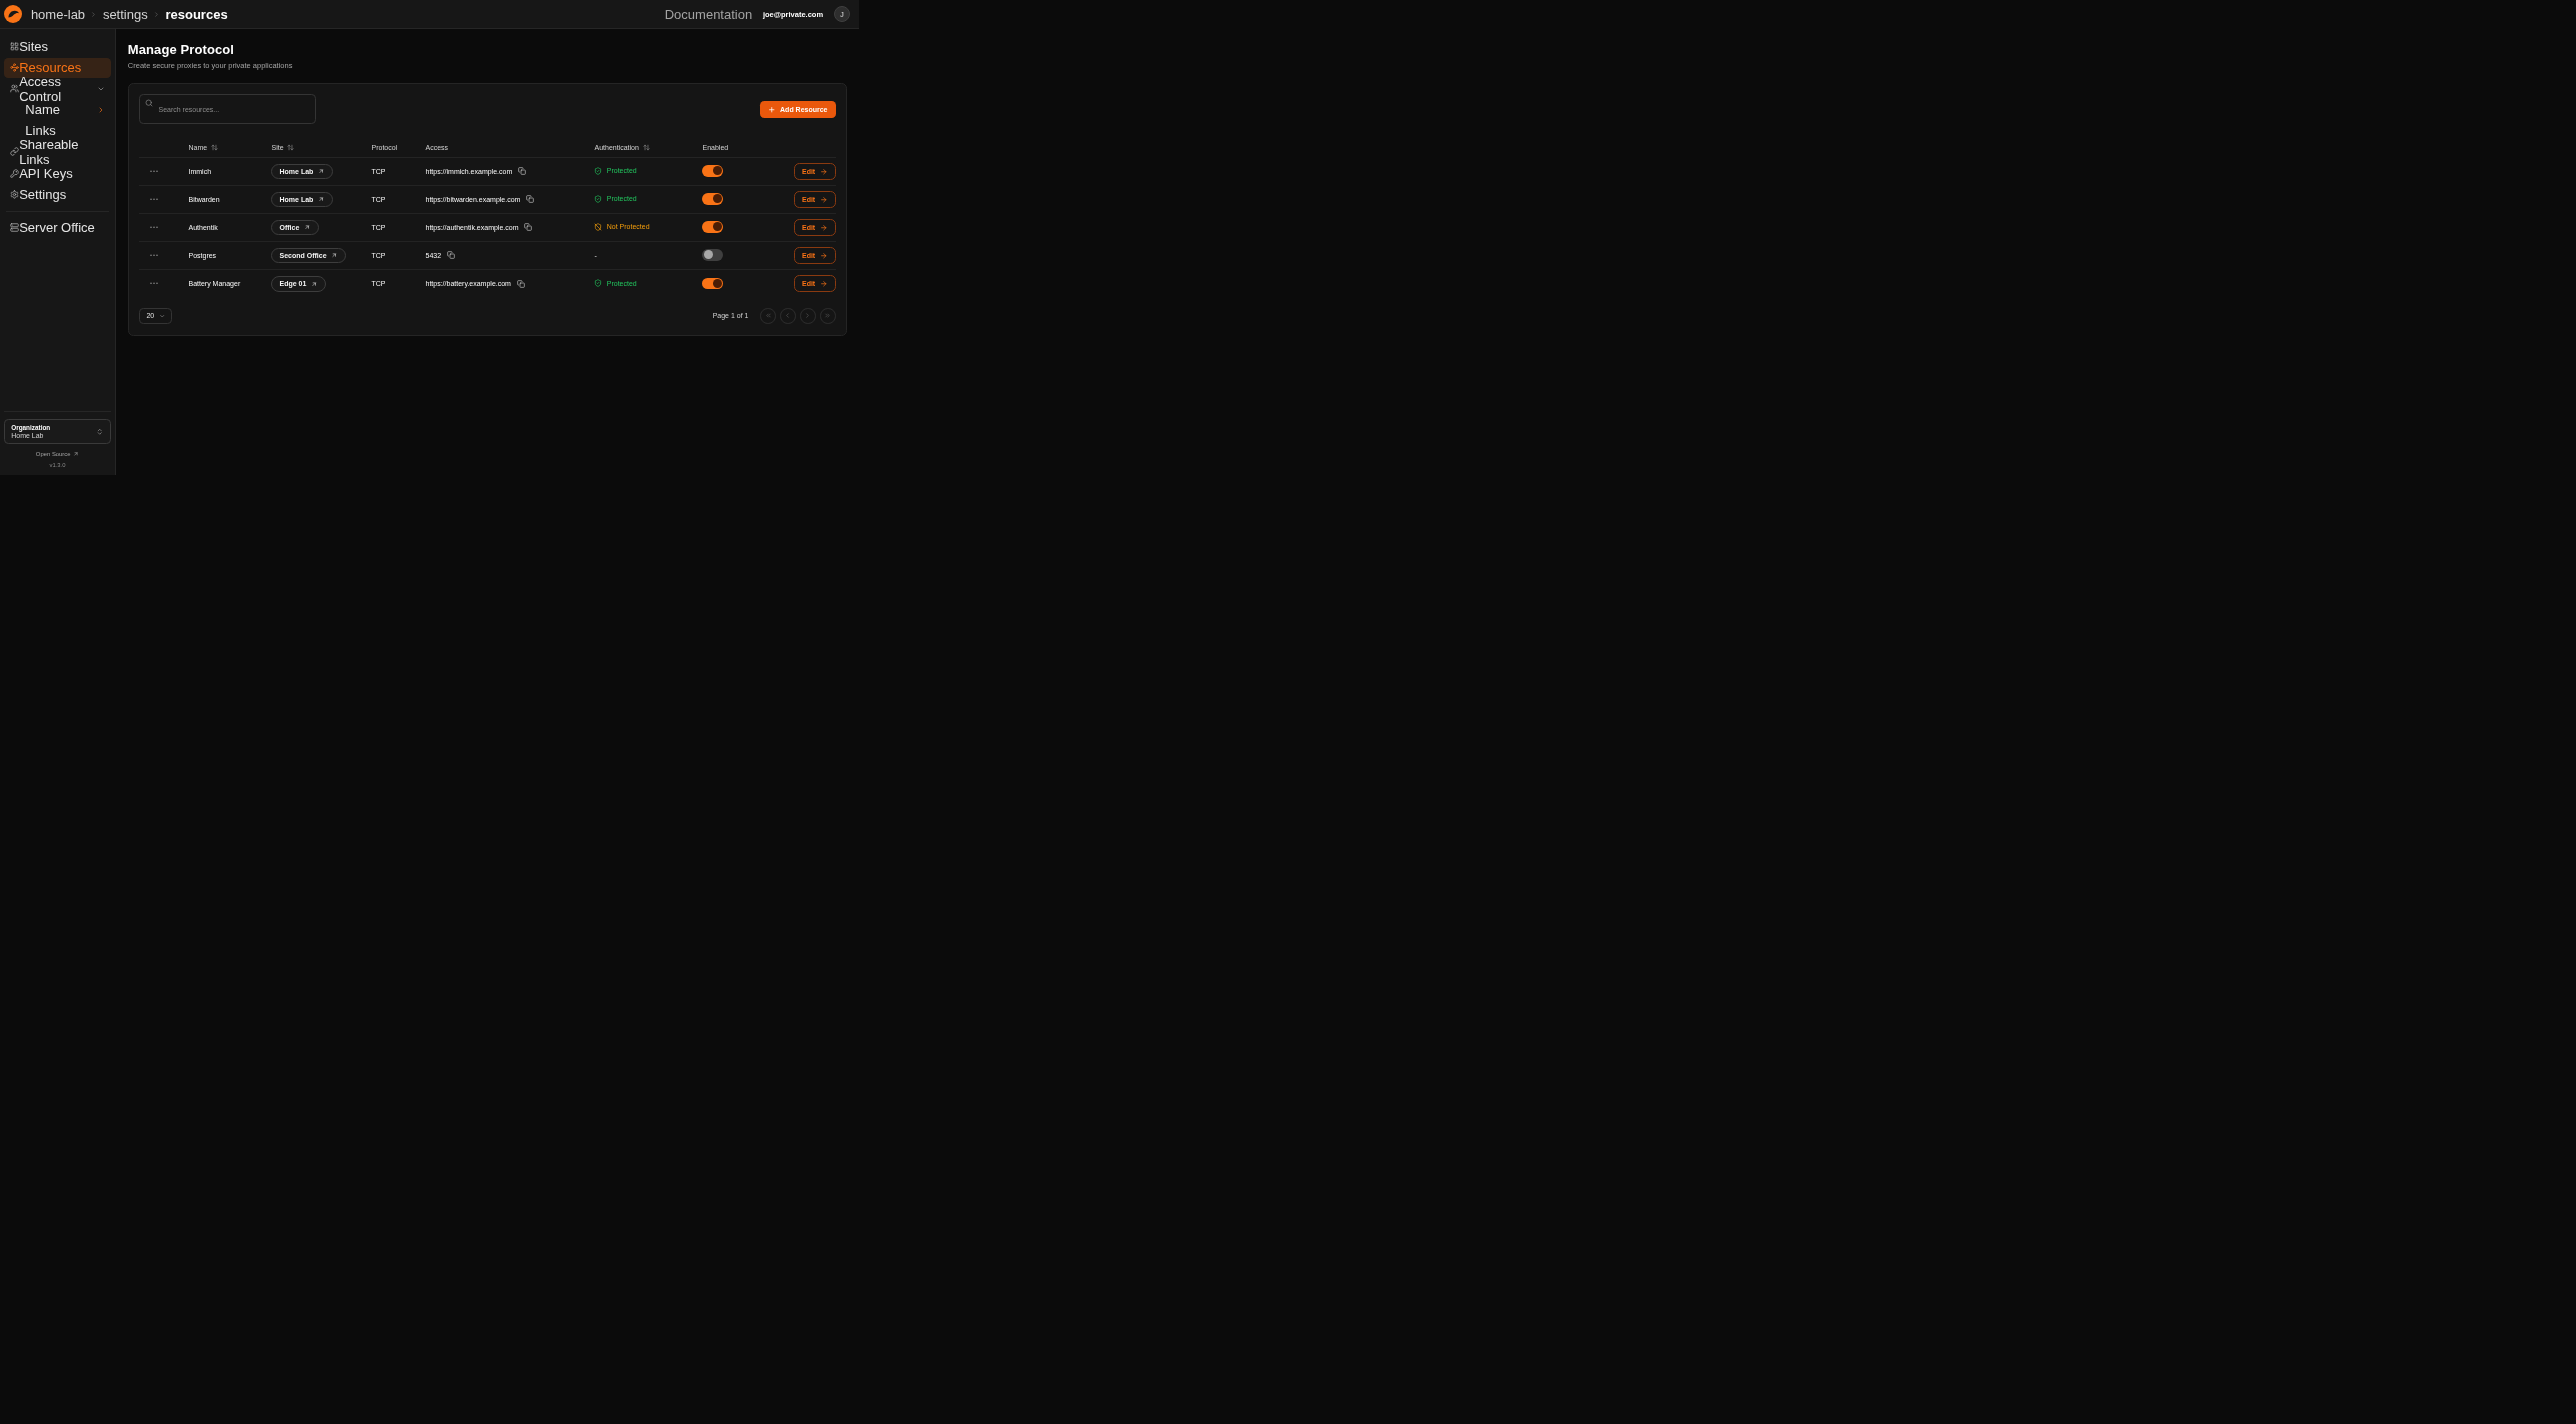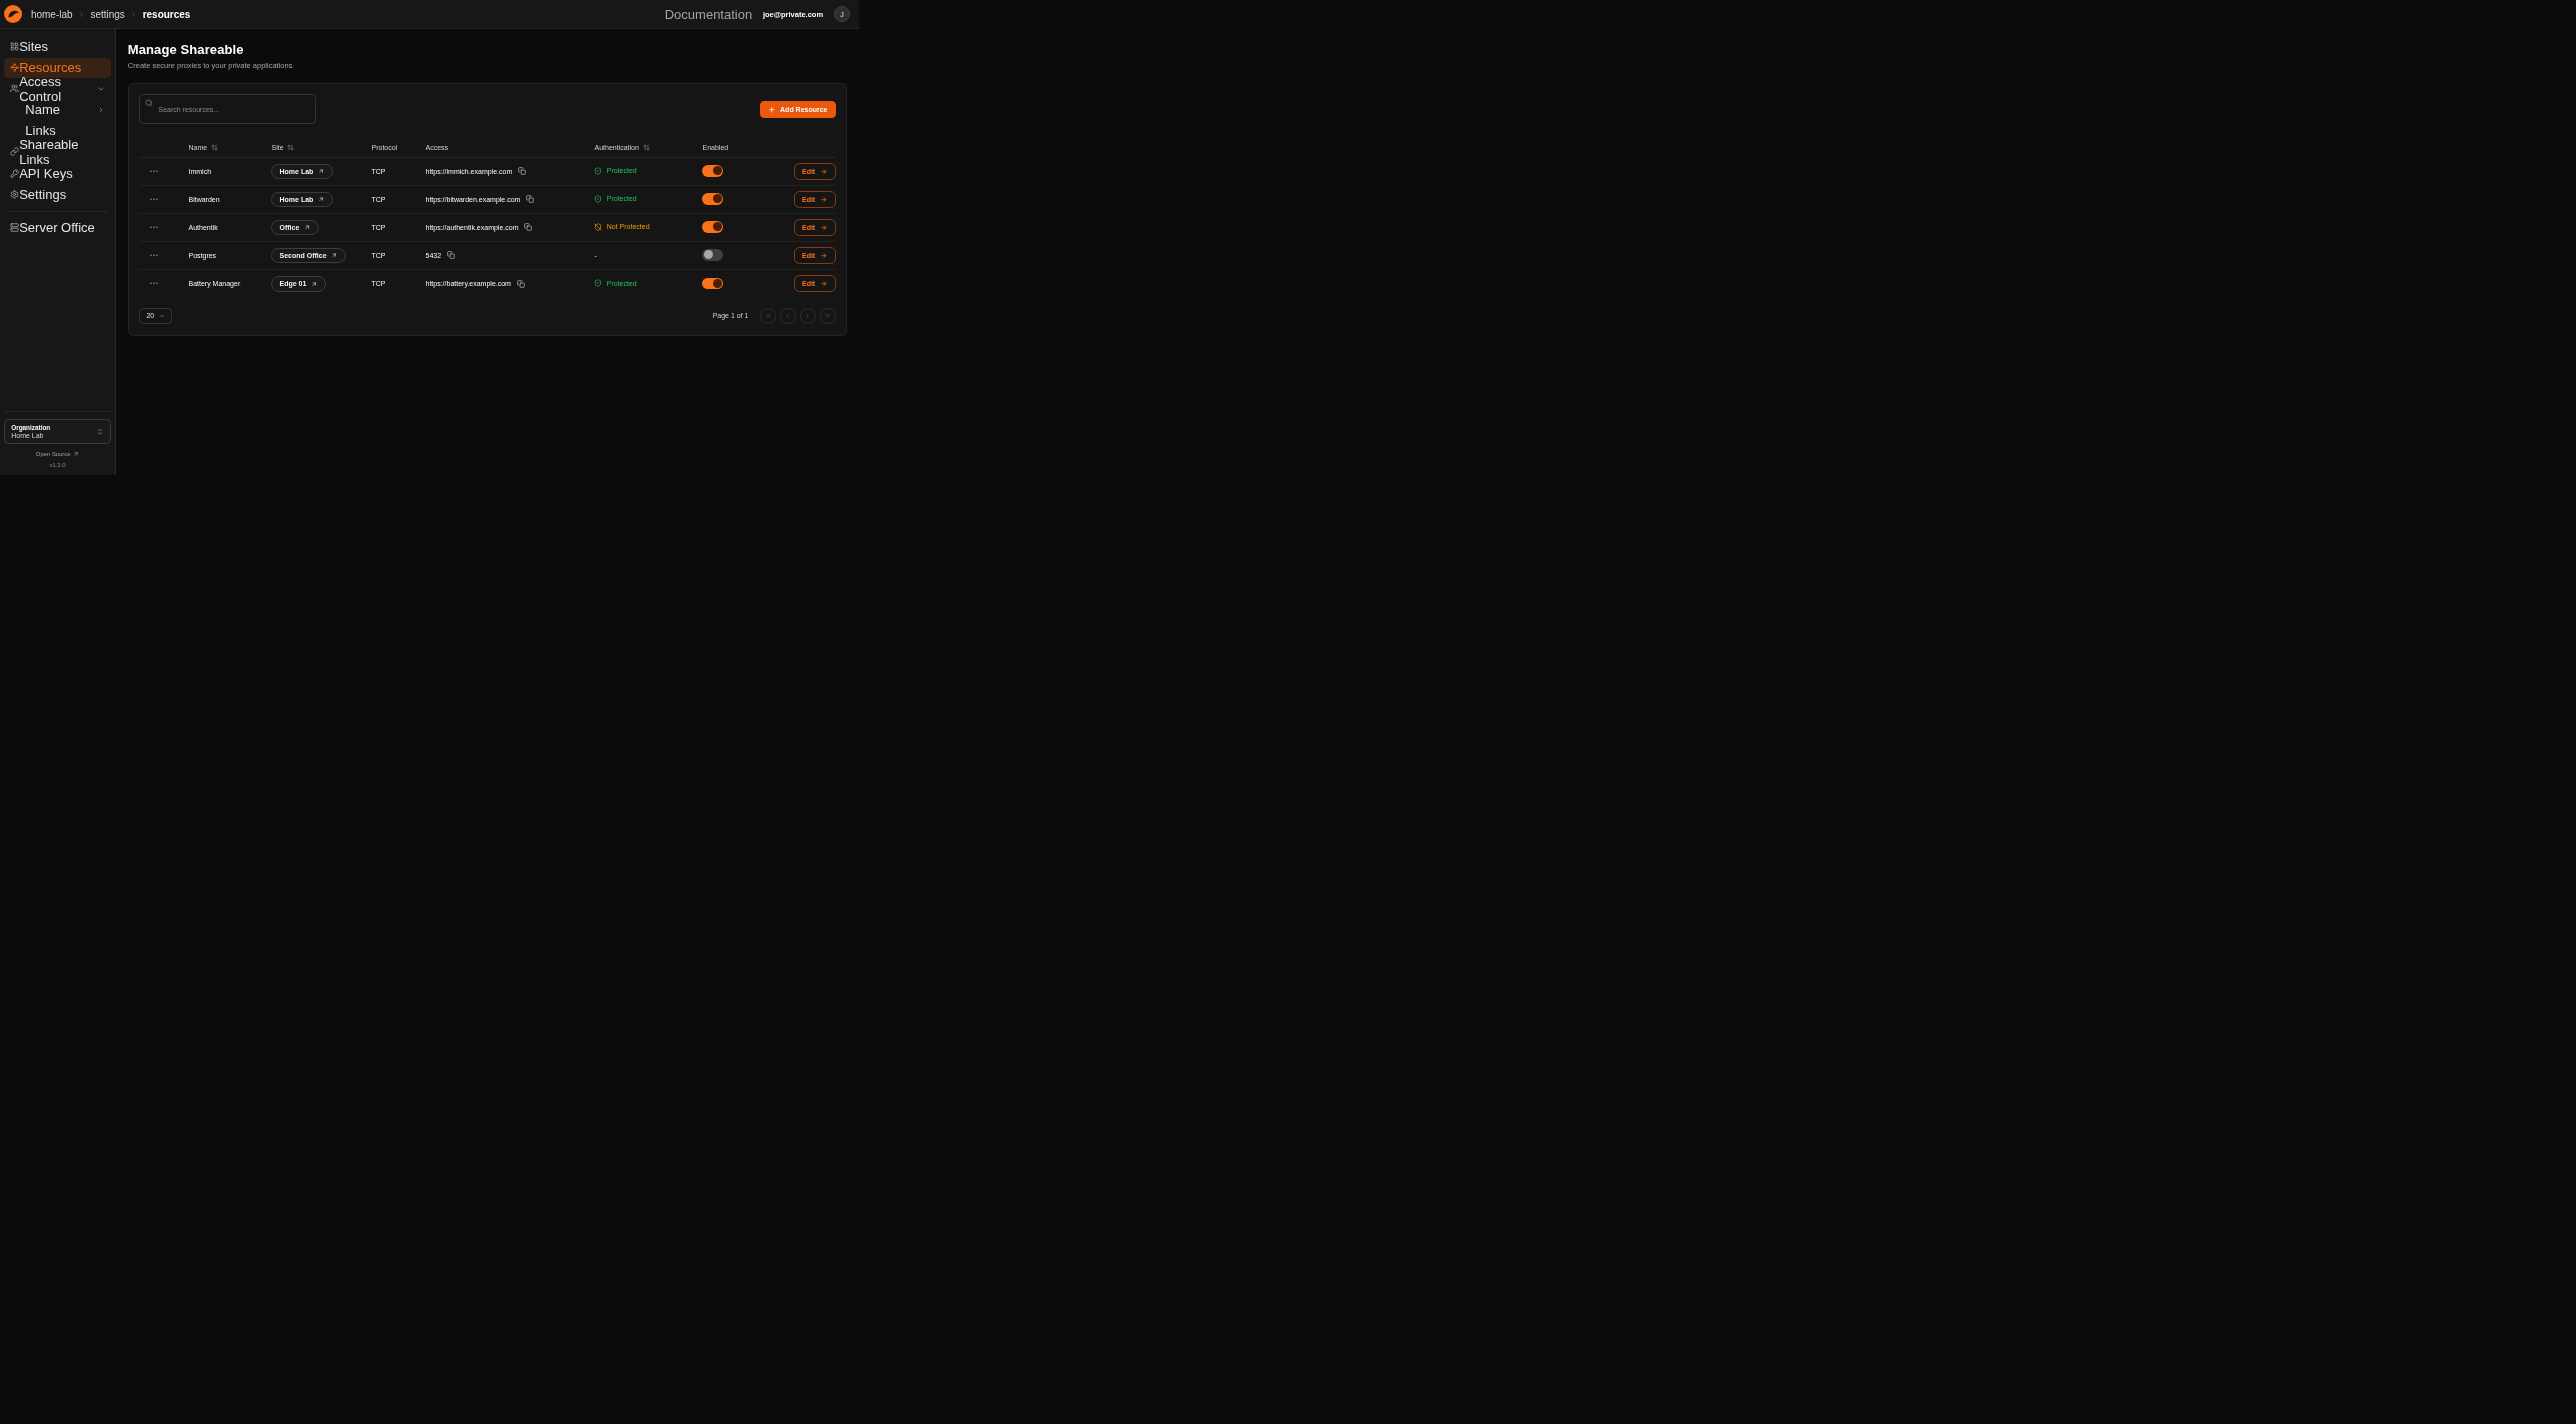--- a/index.html
+++ b/index.html
@@ -17,21 +17,21 @@
 
   
   .topbar {
     height: 29px; flex: none;
     background: #171717;
     border-bottom: 0.5px solid #262626;
     display: flex; align-items: center;
     padding: 0 8.6px 0 4.3px; gap: 8.6px;
   }
   .logo { width: 18px; height: 18px; cursor: pointer; }
-  .breadcrumb { display: flex; align-items: center; gap: 5.4px; font-size: 10px; }
+  .breadcrumb { display: flex; align-items: center; gap: 5.4px; font-size: 13px; }
   .crumb { color: #d4d4d4; cursor: pointer; }
   .crumb-sep { color: #6b6b6b; width: 7px; height: 7px; }
   .crumb.current { color: #ffffff; font-weight: 700; }
   .topbar-right { margin-left: auto; display: flex; align-items: center; gap: 10.7px; }
   .doc-link { color: #a3a3a3; font-size: 13px; cursor: pointer; }
   .user-email { color: #ffffff; font-size: 7.5px; font-weight: 700; cursor: pointer; }
   .avatar {
     width: 16.6px; height: 16.6px; border-radius: 50%;
     background: #2e2e2e; border: 0.5px solid #404040;
     display: flex; align-items: center; justify-content: center;
@@ -408,21 +408,21 @@
             <svg viewBox="0 0 24 24">
               <use href="#i-ext"></use>
             </svg>
           </span>
       </div>
       <div class="version">v1.3.0</div>
     </div>
   </aside>
 
   <main class="main">
-    <h1 class="page-title">Manage Shareable</h1>
+    <h1 class="page-title">Manage Protocol</h1>
     <p class="page-subtitle">Create secure proxies to your private applications</p>
 
     <section class="card">
       <div class="toolbar">
         <div class="search-wrap">
           <span class="icon">
               <svg viewBox="0 0 24 24">
                 <use href="#i-search"></use>
               </svg>
             </span>

